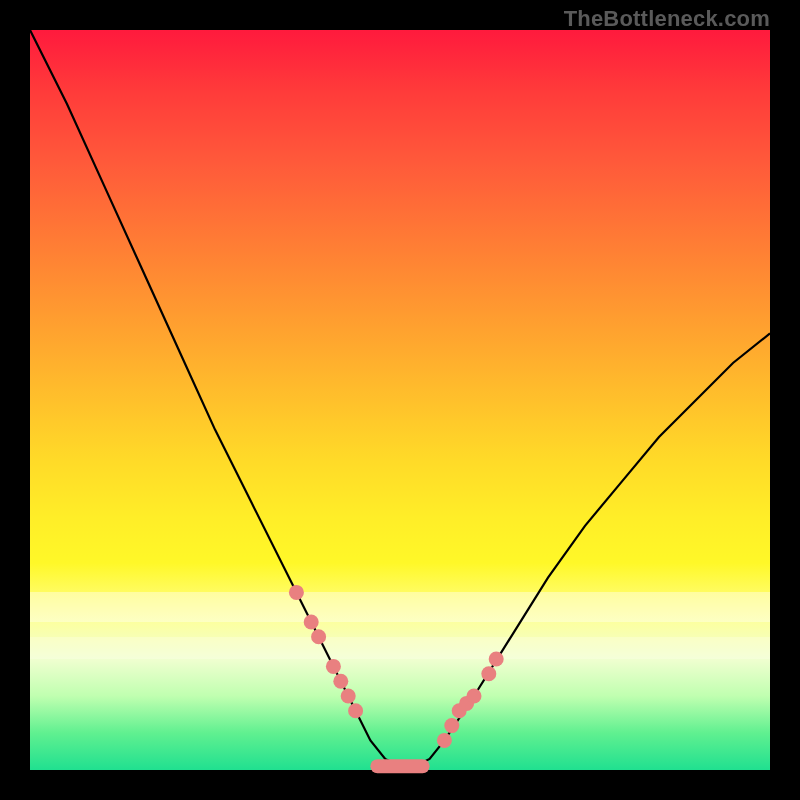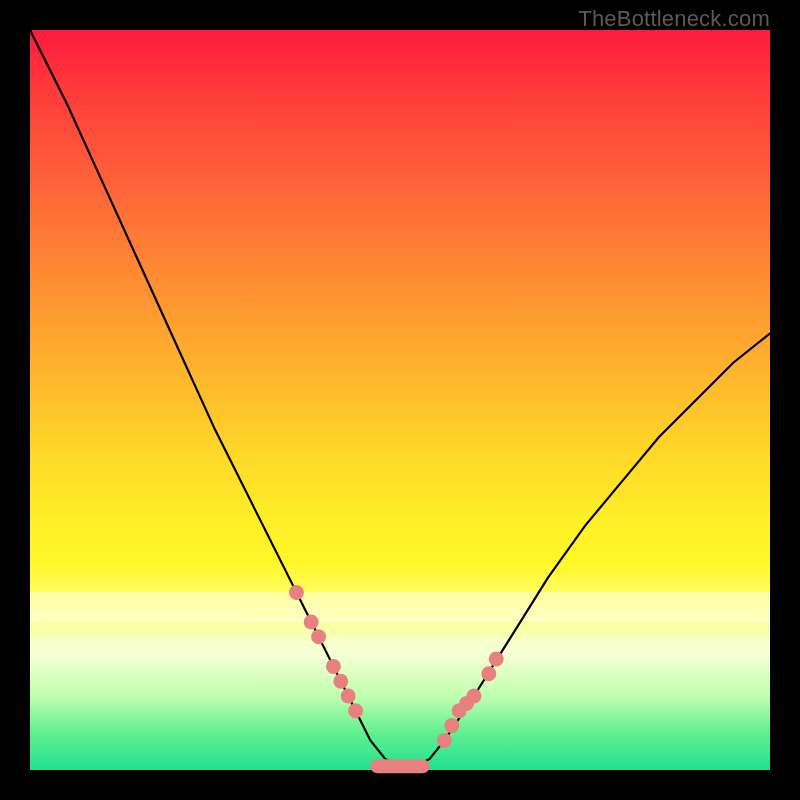--- a/index.html
+++ b/index.html
@@ -40,20 +40,21 @@
     background: rgba(255,255,240,0.45);
   }
   .watermark {
     position: absolute;
     top: 6px;
     right: 30px;
     font-family: Arial, Helvetica, sans-serif;
     font-size: 22px;
     color: #5a5a5a;
     letter-spacing: 0.2px;
+    font-weight: bold;
   }
   svg.curve {
     position: absolute;
     left: 0; top: 0;
     width: 740px; height: 740px;
     overflow: visible;
   }
   .dot {
     fill: #e98080;
   }

